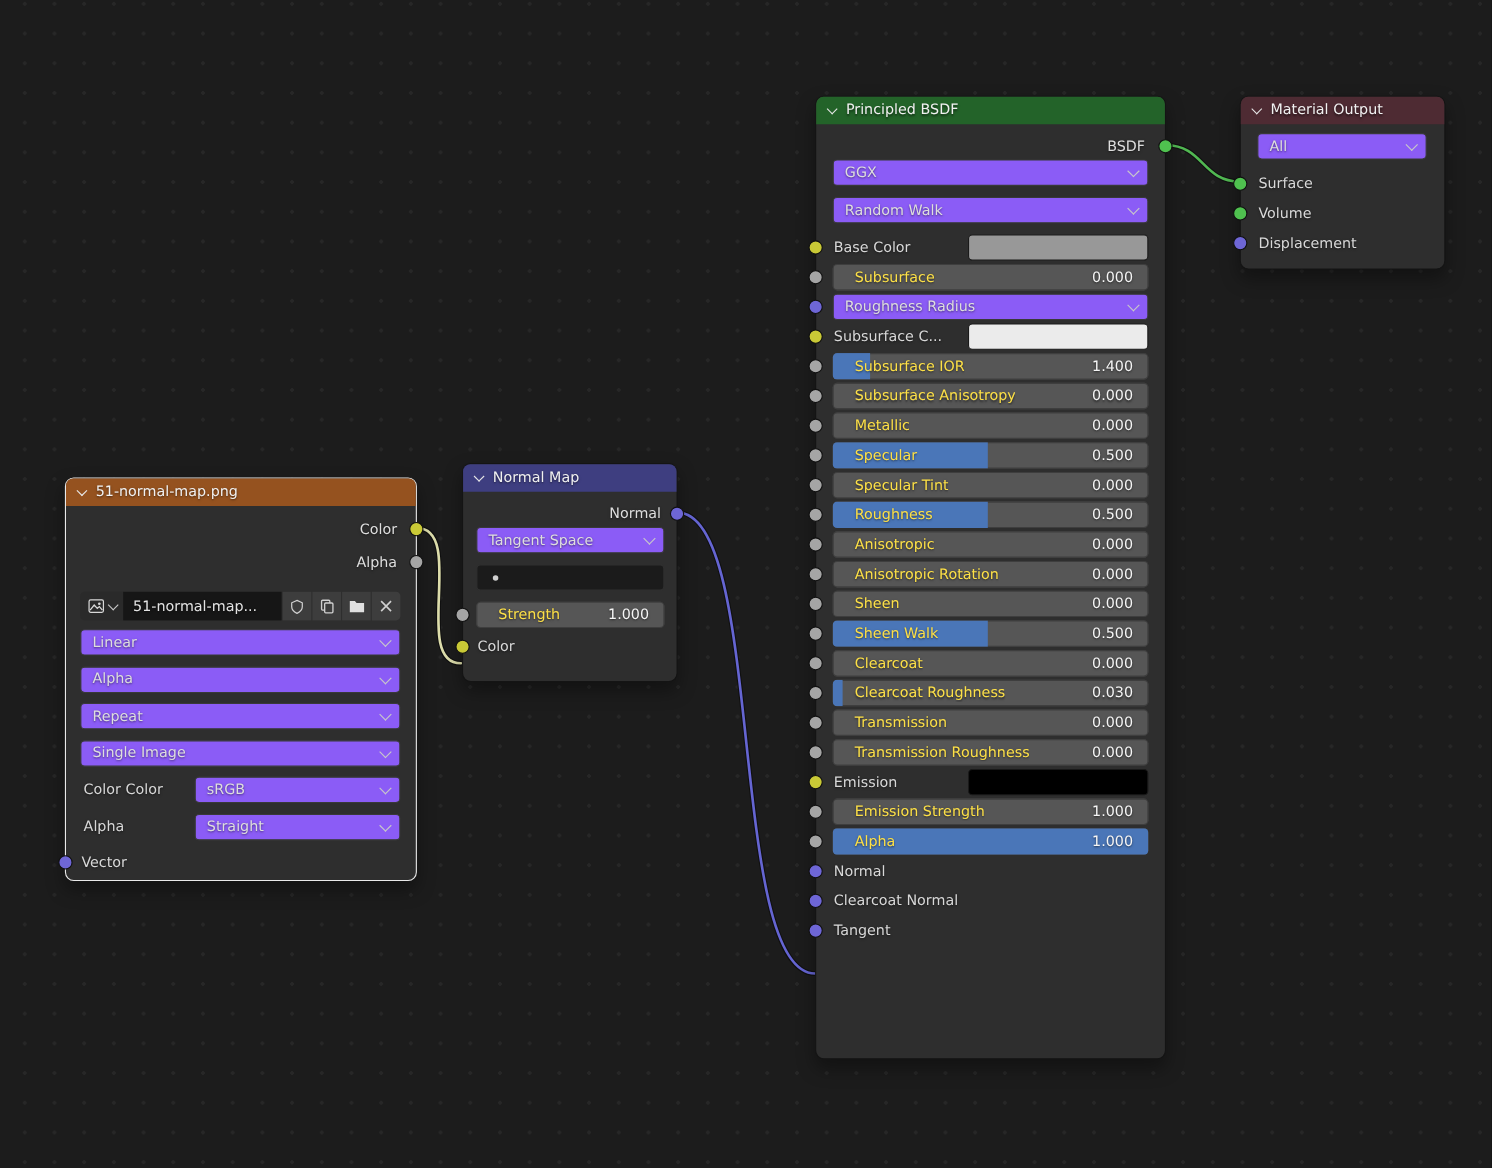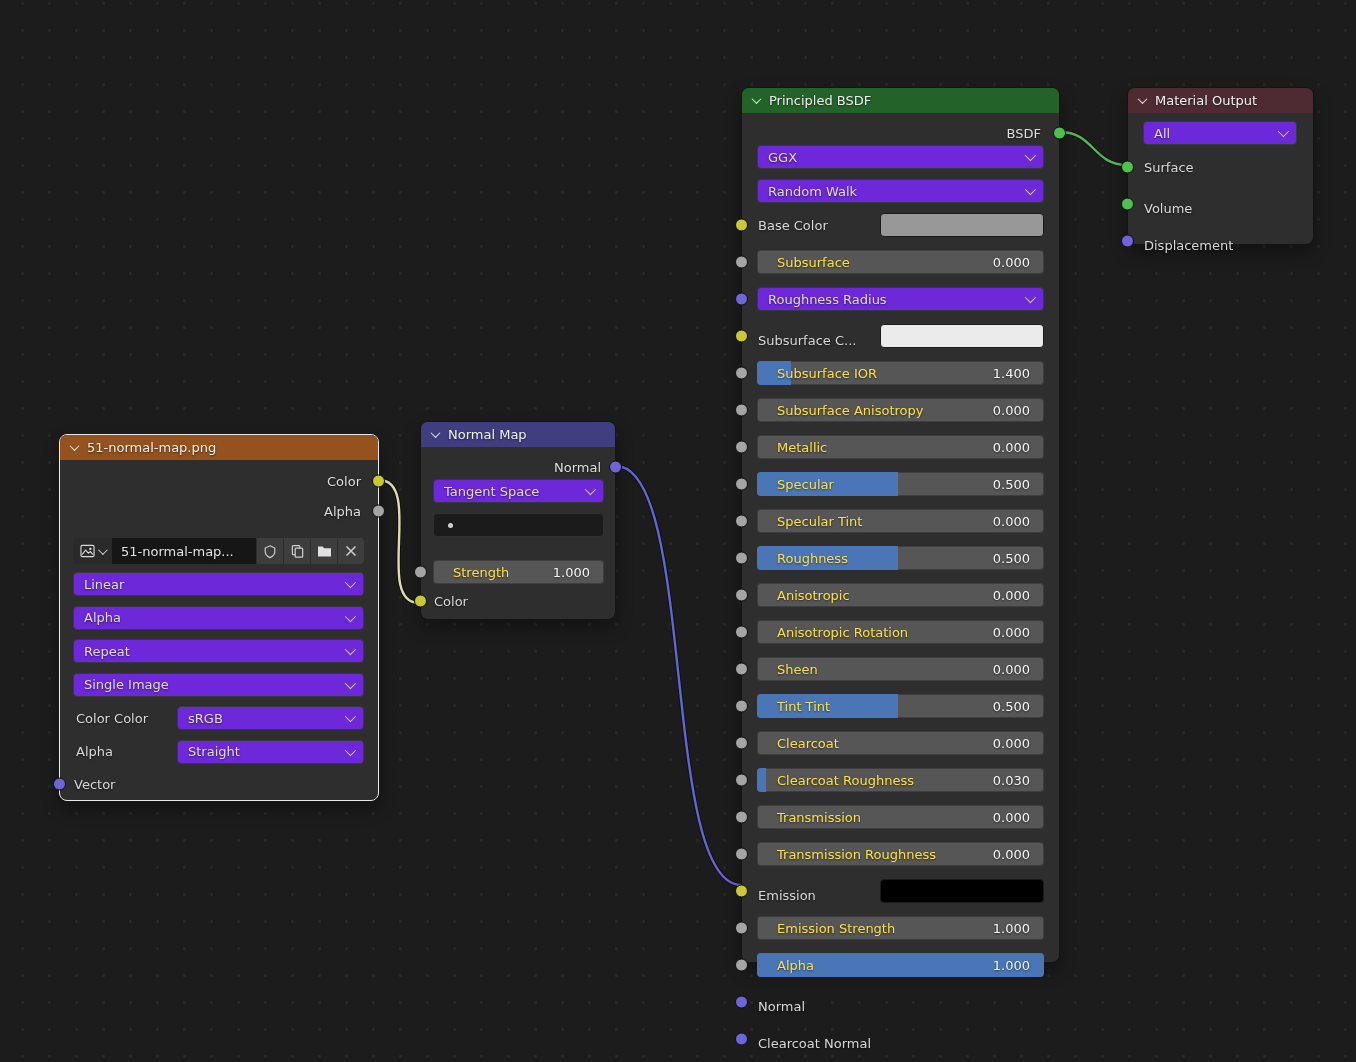--- a/index.html
+++ b/index.html
@@ -17,29 +17,29 @@
   .node.active{border:1.6px solid #e9e9e9;}
   .node-header{height:25px;display:flex;align-items:center;gap:9px;padding:0 11px;
         border-radius:6.5px 6.5px 0 0;color:#f1f1f1;text-shadow:0 1px 2px rgba(0,0,0,.55);}
   .hchev{width:6px;height:6px;border-right:1.7px solid #e6e6e6;border-bottom:1.7px solid #e6e6e6;
         transform:rotate(45deg) translate(-1px,-1px);flex:none;}
   .node-body{position:relative;}
   .row{position:relative;height:24px;display:flex;align-items:center;}
   .h26{height:26px;}
   .mt16{}.mt15{margin-top:15px;}.mt10{margin-top:10px;}
   .mt95{margin-top:9.5px;}.mt85{margin-top:8.5px;}.mt8{margin-top:8px;}
-  .mt105{margin-top:23px;}.mt6{margin-top:6px;}.mt5{margin-top:5px;}.gap{margin-top:13px;align-items:flex-end;}
+  .mt105{margin-top:10px;}.mt6{margin-top:6px;}.mt5{margin-top:5px;}.gap{margin-top:3px;}
   .socket{position:absolute;width:13px;height:13px;border-radius:50%;
         border:1.1px solid #101010;top:50%;transform:translateY(-50%);z-index:3;box-sizing:border-box;}
   .socket.in{left:calc(-1 * var(--padl) - 7px);}
   .socket.out{right:calc(-1 * var(--padr) - 7px);}
   .out-row{justify-content:flex-end;text-align:center;}
   .out-lbl{padding-right:3px;color:#dedede;text-shadow:0 1px 2px rgba(0,0,0,.5);}
   .ilbl{padding-left:1px;color:#d8d8d8;text-shadow:0 1px 2px rgba(0,0,0,.5);}
-  .select{flex:1;height:24px;min-width:0;background:#6d28d9;border:1px solid #393939;
+  .select{flex:1;height:24px;min-width:0;background:#8b5cf6;border:1px solid #393939;
         border-radius:4px;display:flex;align-items:center;padding:0 10px;box-sizing:border-box;
         color:#dedede;text-shadow:0 1px 2px rgba(0,0,0,.5);white-space:nowrap;}
   .chev{width:7px;height:7px;border-right:1.6px solid #c9c9c9;border-bottom:1.6px solid #c9c9c9;
         transform:rotate(45deg) translateY(-2px);margin-left:auto;flex:none;}
   .slider{position:relative;flex:1;height:24px;background:#565656;border-radius:4px;
         overflow:hidden;display:flex;align-items:center;box-shadow:inset 0 0 0 1px rgba(0,0,0,.28);}
   .slider .fill{position:absolute;left:0;top:0;bottom:0;width:0;background:#4a76b8;}
   .slbl{position:relative;z-index:1;padding-left:20px;color:#fde047;white-space:nowrap;
         overflow:hidden;text-shadow:0 1px 2px rgba(0,0,0,.55);}
   .sval{position:relative;z-index:1;margin-left:auto;padding-right:14px;color:#f5f5f5;
@@ -309,21 +309,21 @@
         <div class="slider">
           <div class="fill" style="width: 0%;"></div>
           <span class="slbl">Sheen</span>
           <span class="sval">0.000</span>
         </div>
       </div>
       <div class="row gap">
         <span class="socket in" style="background: rgb(165, 165, 165);"></span>
         <div class="slider">
           <div class="fill" style="width: 49%;"></div>
-          <span class="slbl">Tint Tint</span>
+          <span class="slbl">Sheen Walk</span>
           <span class="sval">0.500</span>
         </div>
       </div>
       <div class="row gap">
         <span class="socket in" style="background: rgb(165, 165, 165);"></span>
         <div class="slider">
           <div class="fill" style="width: 0%;"></div>
           <span class="slbl">Clearcoat</span>
           <span class="sval">0.000</span>
         </div>

